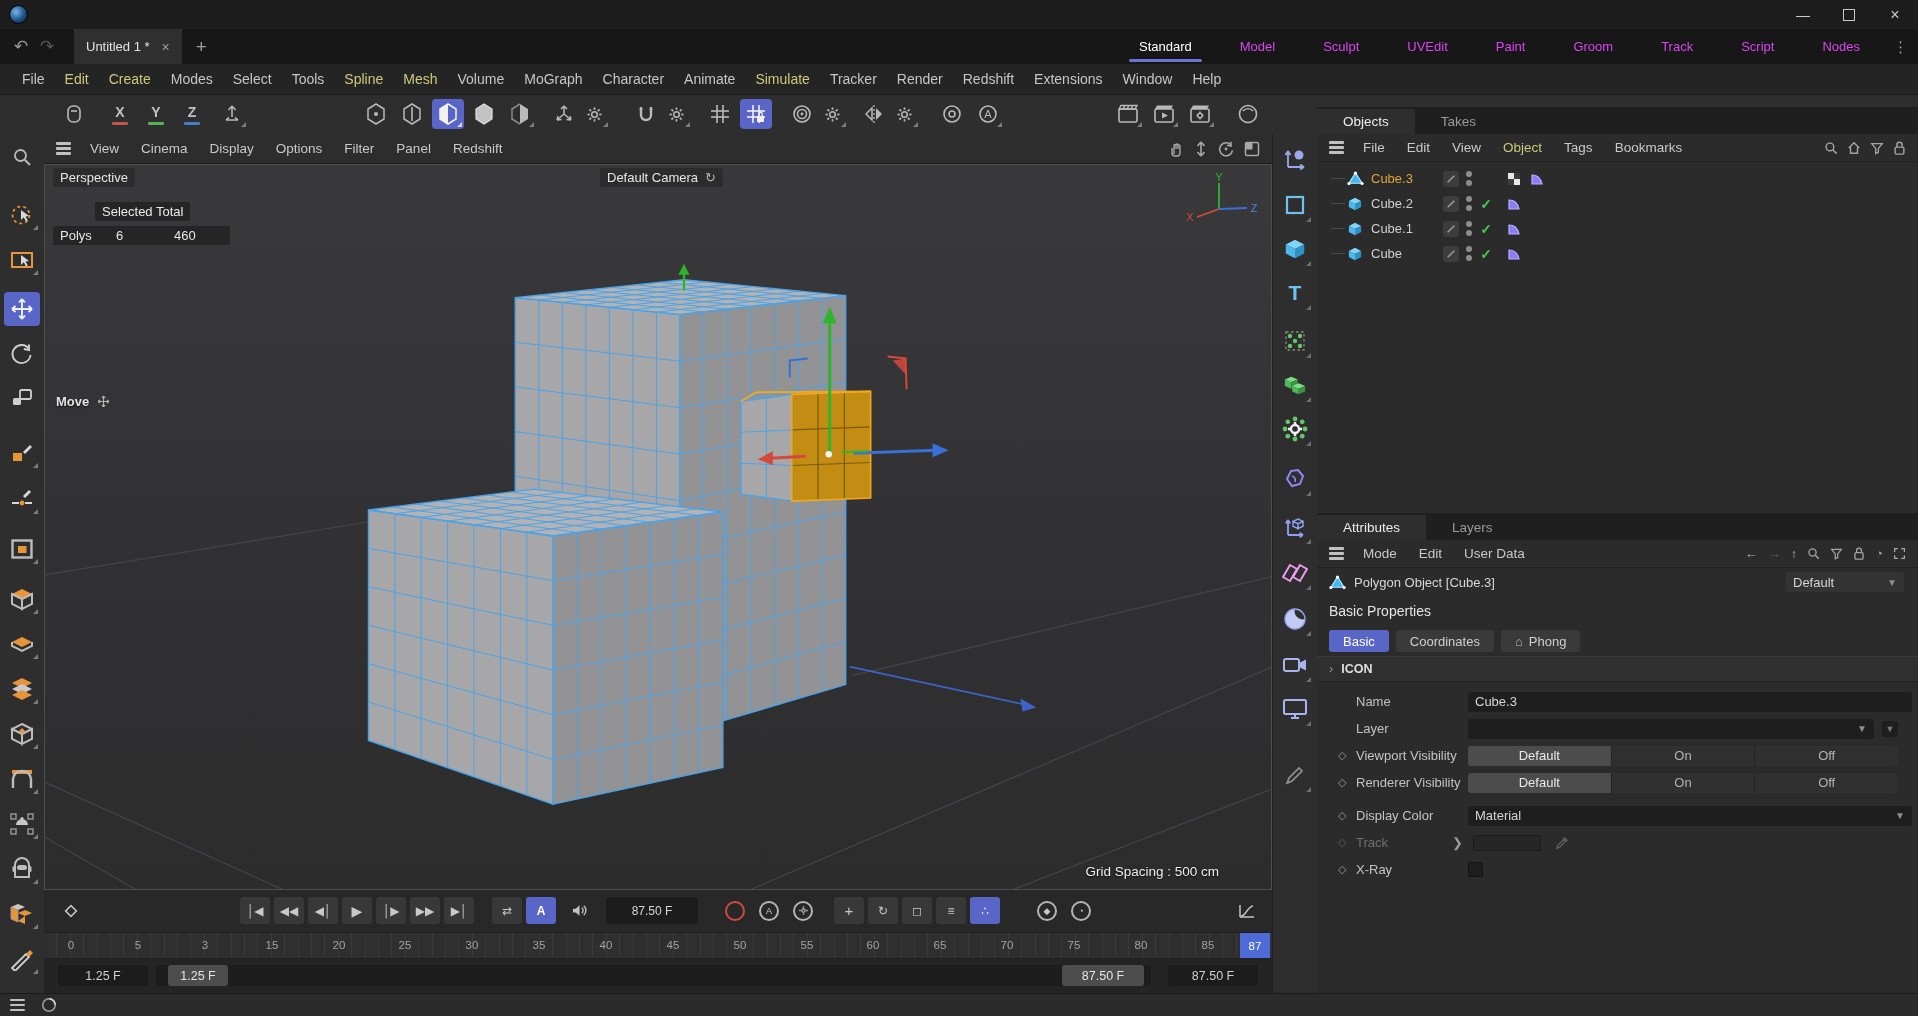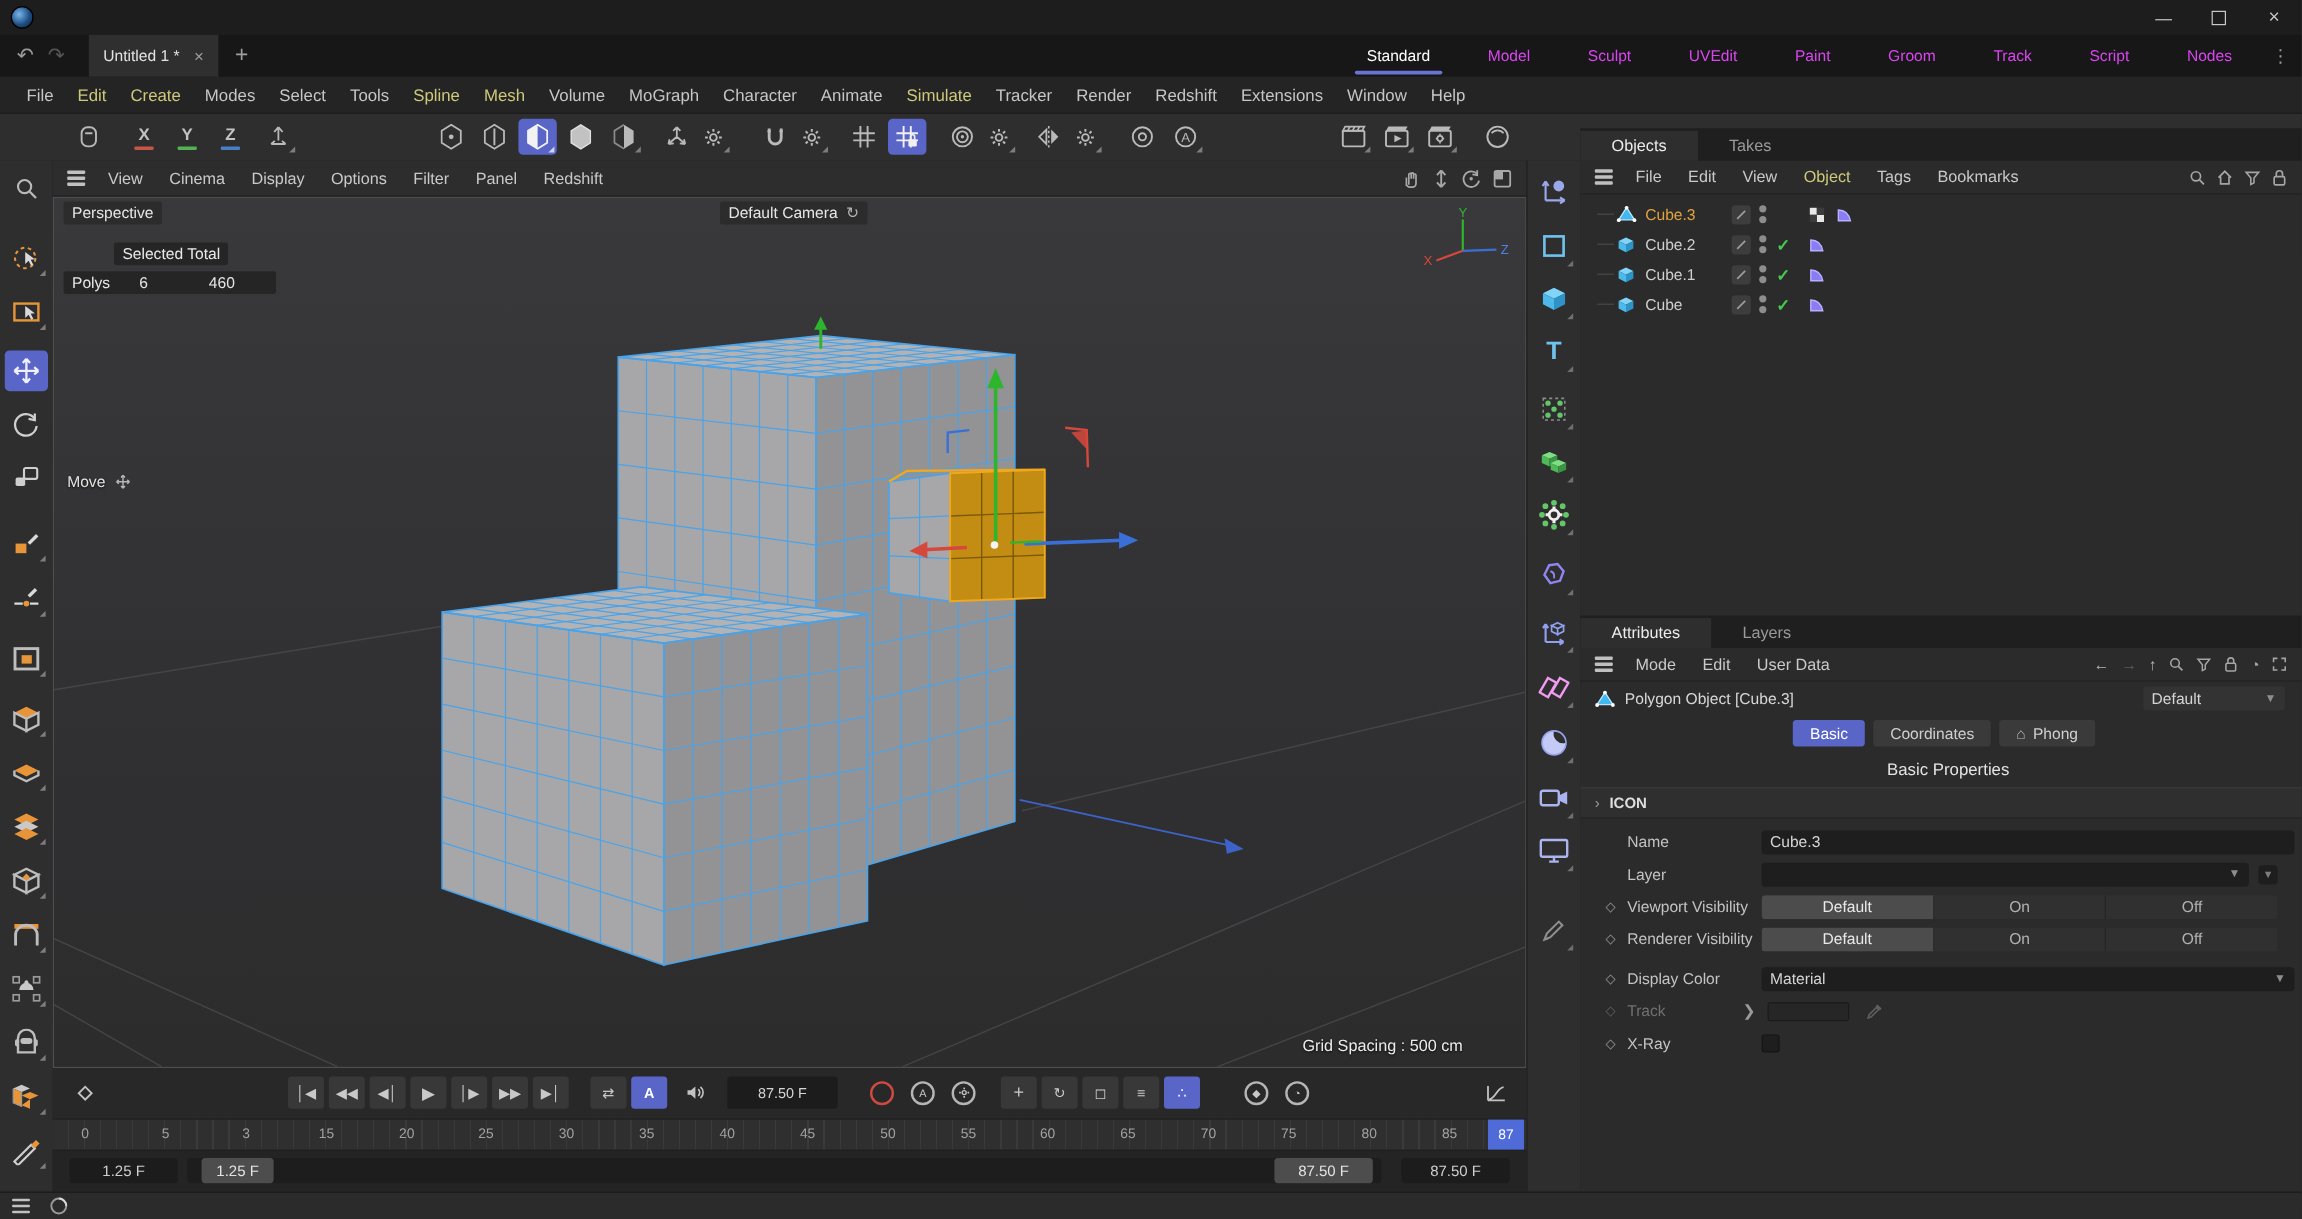--- a/index.html
+++ b/index.html
@@ -1,20 +1,20 @@
 <!DOCTYPE html>
 <html><head>
 <meta charset="utf-8">
 <style>
   html,body{margin:0;padding:0;}
   body{width:1918px;height:1016px;position:relative;overflow:hidden;background:#2b2b2b;
        font-family:"Liberation Sans",sans-serif;color:#c6c6c6;font-size:13px;
        -webkit-font-smoothing:antialiased;}
   .abs{position:absolute;}
-  .row{display:flex;align-items:center;justify-content:center;}
+  .row{display:flex;align-items:center;}
   .grow{flex:1;}
   svg{display:block;}
 
   
   #titlebar{left:0;top:0;width:1918px;height:29px;background:#1d1d1d;display:flex;align-items:center;}
   #app-icon{width:17px;height:17px;border-radius:50%;margin:0 8px 0 9px;
     background:radial-gradient(circle at 35% 35%,#7ab6e8 0%,#1d4f86 55%,#0c2034 100%);border:1px solid #000;}
   #title-text{color:#dadada;font-size:13px;}
   .wc{width:46px;height:29px;display:flex;align-items:center;justify-content:center;color:#c9c9c9;font-size:14px;}
   .wc .box{width:10px;height:10px;border:1px solid #c9c9c9;}
@@ -738,21 +738,21 @@
     <div class="vp-chip" style="left:555px;top:3px;display:flex;gap:7px;align-items:center;">
       <span>Default Camera</span>
       <span style="color:#b5b5b5;">↻</span>
     </div>
     <div class="vp-chip" style="left:50px;top:37px;background:rgba(15,15,15,.45);color:#e9e9e9;">Selected Total</div>
     <div class="vp-chip" style="left:8px;top:61px;background:rgba(15,15,15,.45);display:flex;gap:0;padding:2px 0 2px 7px;width:170px;">
       <span style="width:56px;">Polys</span>
       <span style="width:58px;">6</span>
       <span>460</span>
     </div>
-    <div class="shadowed" style="position:absolute;left:11px;top:229px;color:#e3e3e3;display:flex;gap:8px;align-items:center;">
+    <div class="shadowed" style="position:absolute;left:11px;top:229px;color:#e3e3e3;display:flex;gap:8px;align-items:center;font-weight:bold;">
       <span>Move</span>
       <svg width="13" height="13" viewBox="0 0 24 24">
           <path d="M12 2 L12 22 M2 12 L22 12 M12 2 L9 5.5 M12 2 L15 5.5 M12 22 L9 18.5 M12 22 L15 18.5 M2 12 L5.5 9 M2 12 L5.5 15 M22 12 L18.5 9 M22 12 L18.5 15" stroke="#b5b5b5" stroke-width="2.2" fill="none"></path>
         </svg>
     </div>
     <div class="shadowed" style="position:absolute;right:52px;bottom:10px;color:#ededed;font-size:13.5px;">Grid Spacing : 500 cm</div>
 
     <svg style="position:absolute;right:12px;top:8px;" width="76" height="62" viewBox="0 0 76 62">
       <line x1="36" y1="36" x2="36" y2="10" stroke="#2eb52e" stroke-width="1.8"></line>
       <line x1="36" y1="36" x2="14" y2="44" stroke="#d6483c" stroke-width="1.8"></line>
@@ -1090,30 +1090,30 @@
           <circle cx="16" cy="13.3" r="1.7" fill="#fff"></circle>
           <circle cx="2" cy="13.3" r="1.7" fill="#fff"></circle>
         </svg>
       <span style="margin-left:8px;color:#d8d8d8;">Polygon Object [Cube.3]</span>
       <div class="dropdown" style="margin-left:auto;margin-right:14px;width:104px;background:#333;">
         <span>Default</span>
         <span class="arr">▼</span>
       </div>
     </div>
 
+    <div class="row" style="height:30px;padding-left:12px;color:#e4e4e4;font-size:14px;">Basic Properties</div>
+
     <div class="row" style="height:30px;padding-left:12px;">
       <div class="sect-tab active">Basic</div>
       <div class="sect-tab">Coordinates</div>
       <div class="sect-tab">
           <span style="margin-right:6px;color:#b5b5b5;">⌂</span>
           <span>Phong</span>
         </div>
     </div>
-
-    <div class="row" style="height:30px;padding-left:12px;color:#e4e4e4;font-size:14px;">Basic Properties</div>
 
     <div class="icon-sect">
       <span style="color:#9a9a9a;font-weight:normal;">›</span>
       <span>ICON</span>
     </div>
 
     <div class="attr-row" style="margin-top:6px;">
       <span class="attr-label">Name</span>
       <div class="ctrl input">Cube.3</div>
     </div>

